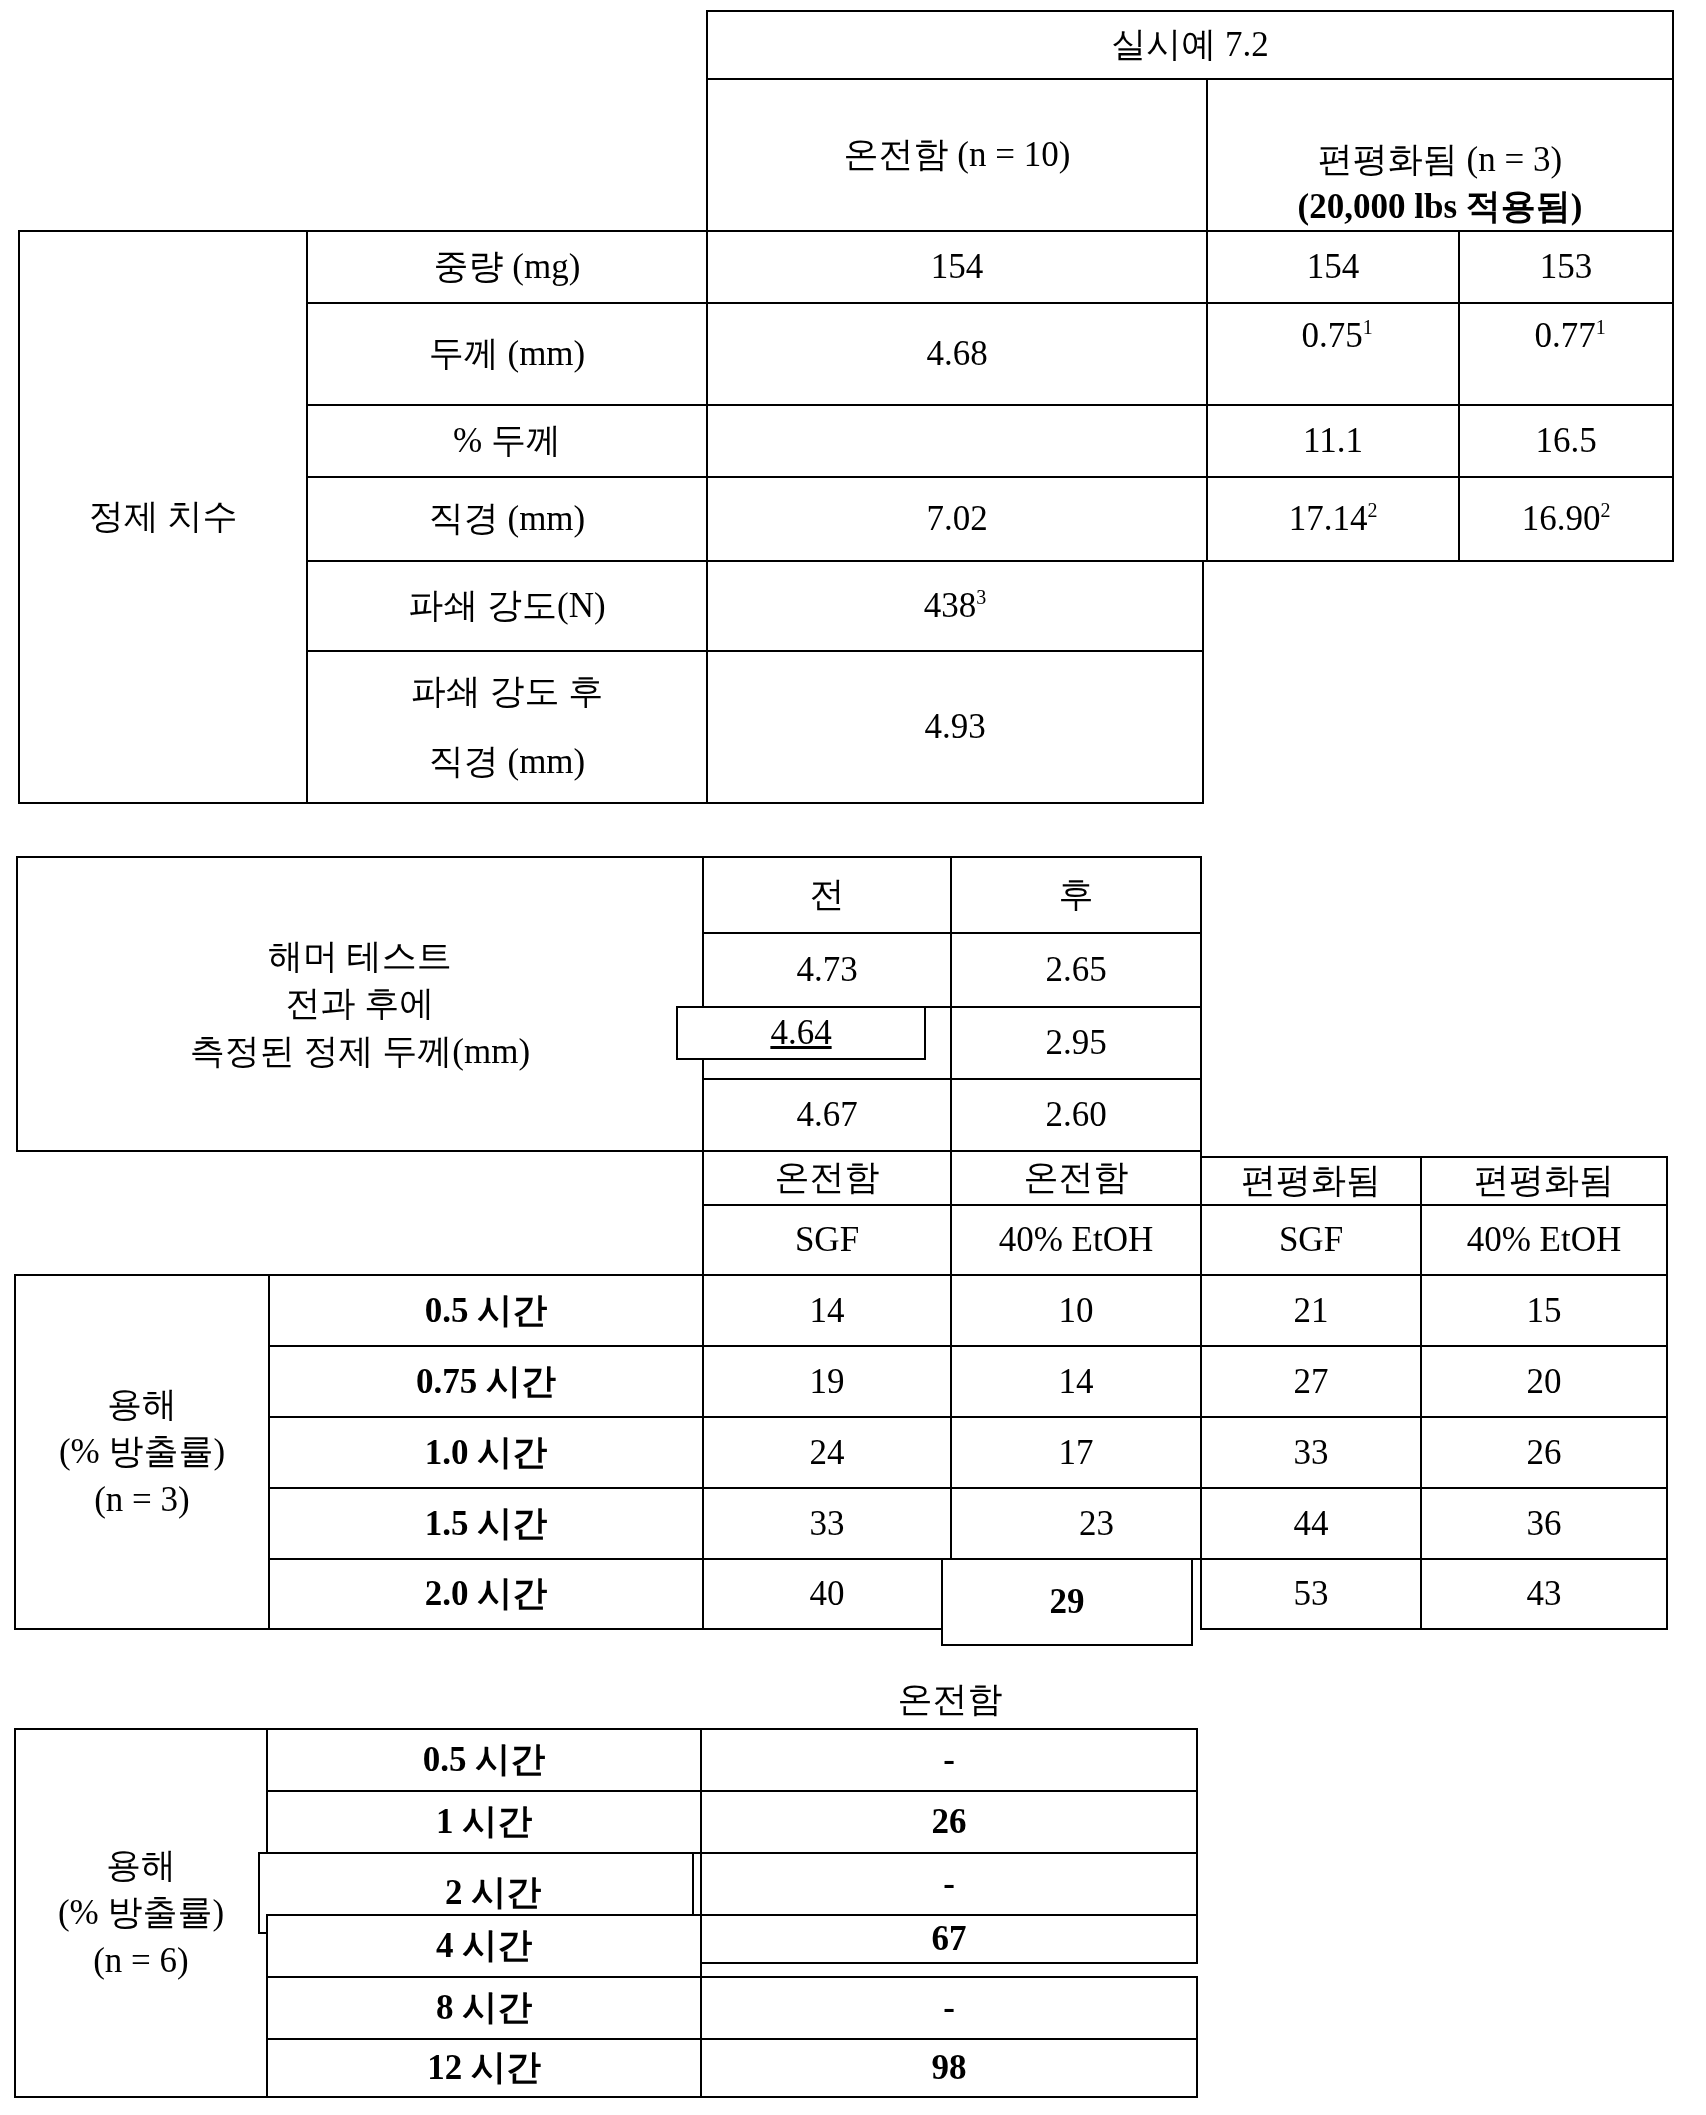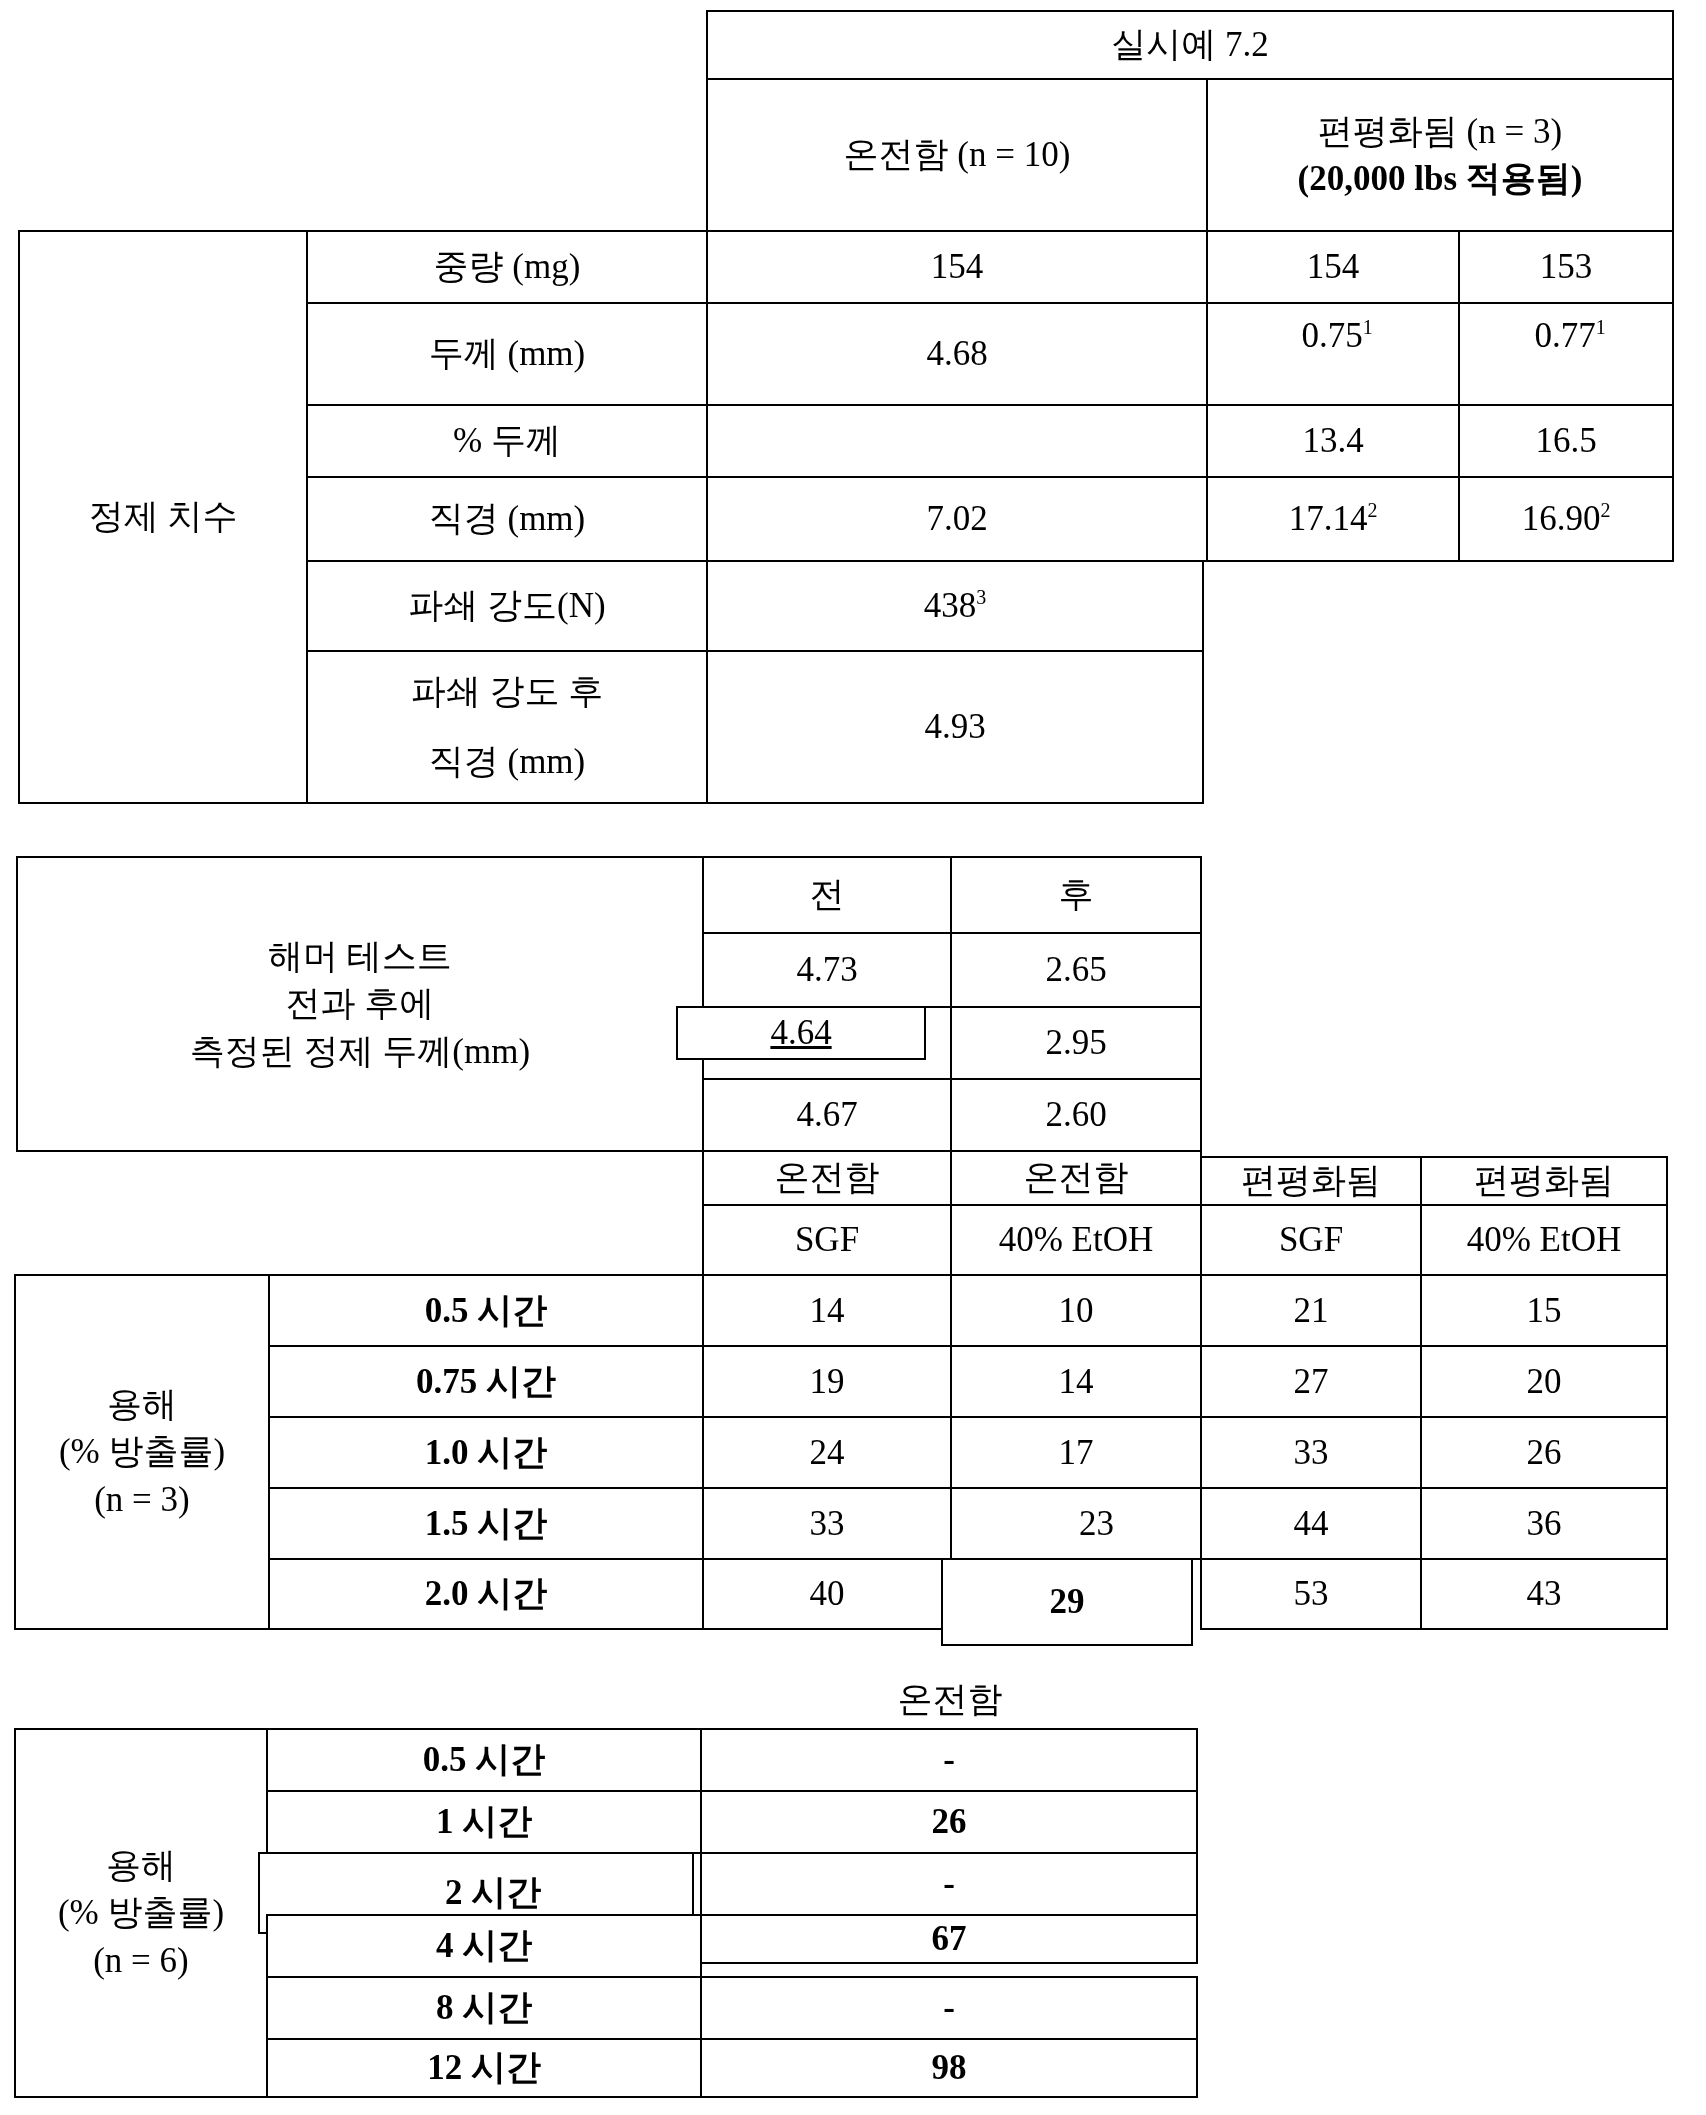--- a/index.html
+++ b/index.html
@@ -17,21 +17,21 @@
 </head>
 <body>
 
 <div>
   <div class="box" style="left:706px;top:10px;width:968px;height:70px;">
       <span>실시예 7.2</span>
     </div>
   <div class="box" style="left:706px;top:78px;width:502px;height:154px;">
       <span>온전함 (n = 10)</span>
     </div>
-  <div class="box" style="left:1206px;top:78px;width:468px;height:154px;flex-direction:column;">
+  <div class="box" style="left:1206px;top:78px;width:468px;height:154px;flex-direction:column;justify-content:flex-end;">
     <span>편평화됨 (n = 3)</span>
     <span class="b">(20,000 lbs 적용됨)</span>
   </div>
 
   <div class="box" style="left:18px;top:230px;width:290px;height:574px;">
       <span>정제 치수</span>
     </div>
 
   <div class="box" style="left:306px;top:230px;width:402px;height:74px;">
       <span>중량 (mg)</span>
@@ -59,21 +59,21 @@
       <span><span>0.77</span><sup>1</sup></span>
     </div>
 
   <div class="box" style="left:306px;top:404px;width:402px;height:74px;">
       <span>% 두께</span>
     </div>
   <div class="box" style="left:706px;top:404px;width:502px;height:74px;">
       <span></span>
     </div>
   <div class="box" style="left:1206px;top:404px;width:254px;height:74px;">
-      <span>13.4</span>
+      <span>11.1</span>
     </div>
   <div class="box" style="left:1458px;top:404px;width:216px;height:74px;">
       <span>16.5</span>
     </div>
 
   <div class="box" style="left:306px;top:476px;width:402px;height:86px;">
       <span>직경 (mm)</span>
     </div>
   <div class="box" style="left:706px;top:476px;width:502px;height:86px;">
       <span>7.02</span>

